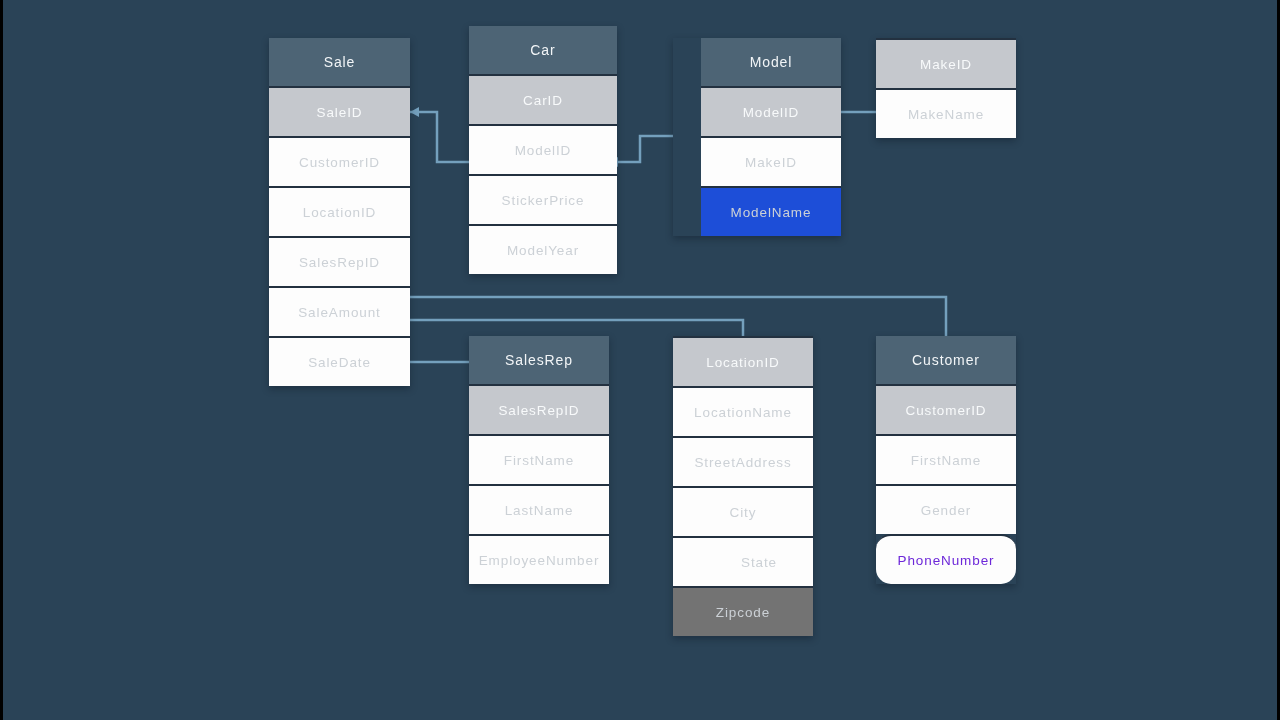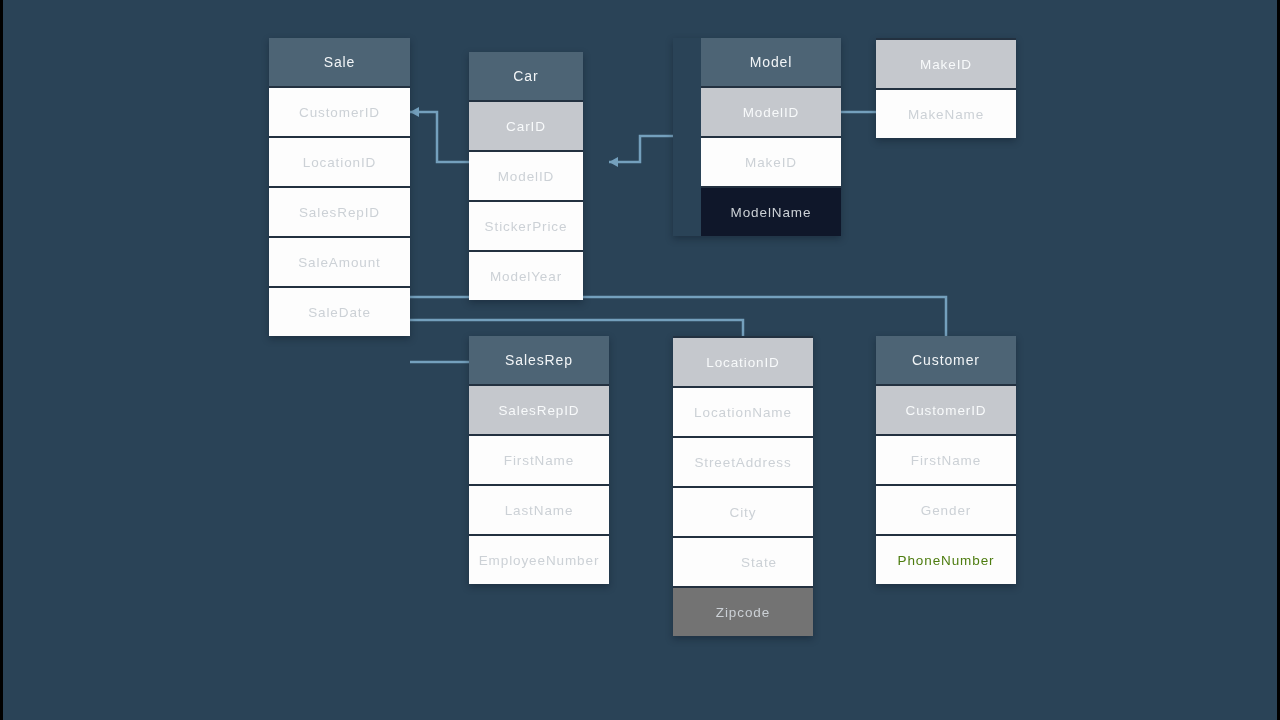--- a/index.html
+++ b/index.html
@@ -69,38 +69,39 @@
       <polyline points="609,162 640,162 640,136 673,136" fill="none" stroke="#74a0bd" stroke-width="2.5"></polyline>
       <polygon points="609,162 618,157 618,167" fill="#74a0bd"></polygon>
       <polyline points="813,112 876,112" fill="none" stroke="#74a0bd" stroke-width="2.5"></polyline>
       <polygon points="813,112 822,107 822,117" fill="#74a0bd"></polygon>
       <polyline points="410,297 946,297 946,337" fill="none" stroke="#74a0bd" stroke-width="2.5"></polyline>
       <polyline points="410,320 743,320 743,337" fill="none" stroke="#74a0bd" stroke-width="2.5"></polyline>
       <polyline points="410,362 469,362" fill="none" stroke="#74a0bd" stroke-width="2.5"></polyline>
     </svg>
 <div class="table" style="left: 269px; top: 38px; width: 141px;">
       <div class="tbl-header" style="background: rgb(77, 100, 117); color: rgb(242, 245, 247);">Sale</div>
+      <div class="field" style="background: rgb(197, 200, 205); color: rgb(248, 250, 251); border-top: 2px solid rgb(35, 49, 64);">SaleID</div>
       <div class="field" style="background: rgb(253, 253, 253); color: rgb(204, 209, 214); border-top: 2px solid rgb(35, 49, 64);">CustomerID</div>
       <div class="field" style="background: rgb(253, 253, 253); color: rgb(204, 209, 214); border-top: 2px solid rgb(35, 49, 64);">LocationID</div>
       <div class="field" style="background: rgb(253, 253, 253); color: rgb(204, 209, 214); border-top: 2px solid rgb(35, 49, 64);">SalesRepID</div>
       <div class="field" style="background: rgb(253, 253, 253); color: rgb(204, 209, 214); border-top: 2px solid rgb(35, 49, 64);">SaleAmount</div>
       <div class="field" style="background: rgb(253, 253, 253); color: rgb(204, 209, 214); border-top: 2px solid rgb(35, 49, 64);">SaleDate</div>
     </div>
-    <div class="table" style="left: 469px; top: 52px; width: 114px;">
+    <div class="table" style="left: 469px; top: 26px; width: 148px;">
       <div class="tbl-header" style="background: rgb(77, 100, 117); color: rgb(242, 245, 247);">Car</div>
       <div class="field" style="background: rgb(197, 200, 205); color: rgb(248, 250, 251); border-top: 2px solid rgb(35, 49, 64);">CarID</div>
       <div class="field" style="background: rgb(253, 253, 253); color: rgb(204, 209, 214); border-top: 2px solid rgb(35, 49, 64);">ModelID</div>
       <div class="field" style="background: rgb(253, 253, 253); color: rgb(204, 209, 214); border-top: 2px solid rgb(35, 49, 64);">StickerPrice</div>
       <div class="field" style="background: rgb(253, 253, 253); color: rgb(204, 209, 214); border-top: 2px solid rgb(35, 49, 64);">ModelYear</div>
     </div>
     <div class="table" style="left: 673px; top: 38px; width: 140px; padding-left: 28px;">
       <div class="tbl-header" style="background: rgb(77, 100, 117); color: rgb(242, 245, 247);">Model</div>
       <div class="field" style="background: rgb(197, 200, 205); color: rgb(248, 250, 251); border-top: 2px solid rgb(35, 49, 64);">ModelID</div>
       <div class="field" style="background: rgb(253, 253, 253); color: rgb(204, 209, 214); border-top: 2px solid rgb(35, 49, 64);">MakeID</div>
-      <div class="field" style="background: #0f172a; color: rgb(204, 209, 214); border-top: 2px solid rgb(35, 49, 64);">ModelName</div>
+      <div class="field" style="background: #1d4ed8; color: rgb(204, 209, 214); border-top: 2px solid rgb(35, 49, 64);">ModelName</div>
     </div>
     <div class="table" style="left: 876px; top: 38px; width: 140px;">
       <div class="field" style="background: rgb(197, 200, 205); color: rgb(248, 250, 251); border-top: 2px solid rgb(35, 49, 64);">MakeID</div>
       <div class="field" style="background: rgb(253, 253, 253); color: rgb(204, 209, 214); border-top: 2px solid rgb(35, 49, 64);">MakeName</div>
     </div>
     <div class="table" style="left: 469px; top: 336px; width: 140px;">
       <div class="tbl-header" style="background: rgb(77, 100, 117); color: rgb(242, 245, 247);">SalesRep</div>
       <div class="field" style="background: rgb(197, 200, 205); color: rgb(248, 250, 251); border-top: 2px solid rgb(35, 49, 64);">SalesRepID</div>
       <div class="field" style="background: rgb(253, 253, 253); color: rgb(204, 209, 214); border-top: 2px solid rgb(35, 49, 64);">FirstName</div>
       <div class="field" style="background: rgb(253, 253, 253); color: rgb(204, 209, 214); border-top: 2px solid rgb(35, 49, 64);">LastName</div>
@@ -112,15 +113,15 @@
       <div class="field" style="background: rgb(253, 253, 253); color: rgb(204, 209, 214); border-top: 2px solid rgb(35, 49, 64);">StreetAddress</div>
       <div class="field" style="background: rgb(253, 253, 253); color: rgb(204, 209, 214); border-top: 2px solid rgb(35, 49, 64); text-align: right;">City</div>
       <div class="field" style="background: rgb(253, 253, 253); color: rgb(204, 209, 214); border-top: 2px solid rgb(35, 49, 64); padding-left: 32px;">State</div>
       <div class="field" style="background: #737373; color: rgb(204, 209, 214); border-top: 2px solid rgb(35, 49, 64);">Zipcode</div>
     </div>
     <div class="table" style="left: 876px; top: 336px; width: 140px;">
       <div class="tbl-header" style="background: rgb(77, 100, 117); color: rgb(242, 245, 247);">Customer</div>
       <div class="field" style="background: rgb(197, 200, 205); color: rgb(248, 250, 251); border-top: 2px solid rgb(35, 49, 64);">CustomerID</div>
       <div class="field" style="background: rgb(253, 253, 253); color: rgb(204, 209, 214); border-top: 2px solid rgb(35, 49, 64);">FirstName</div>
       <div class="field" style="background: rgb(253, 253, 253); color: rgb(204, 209, 214); border-top: 2px solid rgb(35, 49, 64);">Gender</div>
-      <div class="field" style="background: rgb(253, 253, 253); color: #4d7c0f; border-top: 2px solid rgb(35, 49, 64);">PhoneNumber</div>
+      <div class="field" style="background: rgb(253, 253, 253); color: #6d28d9; border-top: 2px solid rgb(35, 49, 64); border-radius: 15px;">PhoneNumber</div>
     </div>
   </div>
 
 </body></html>

